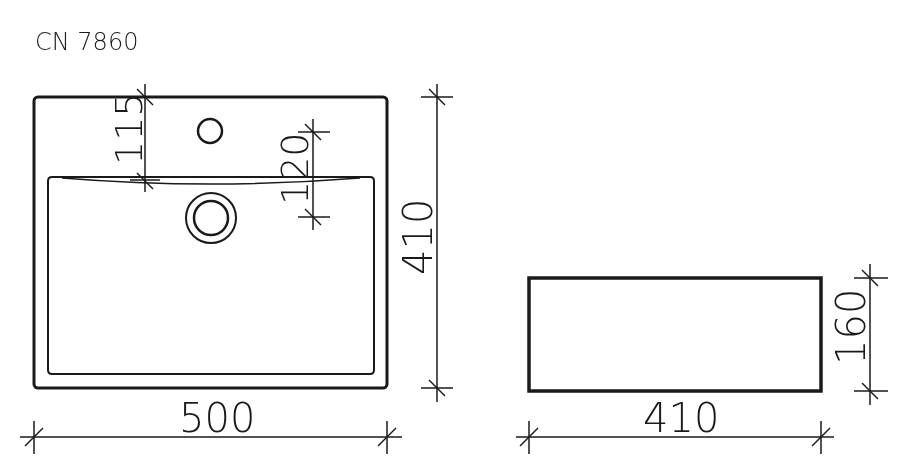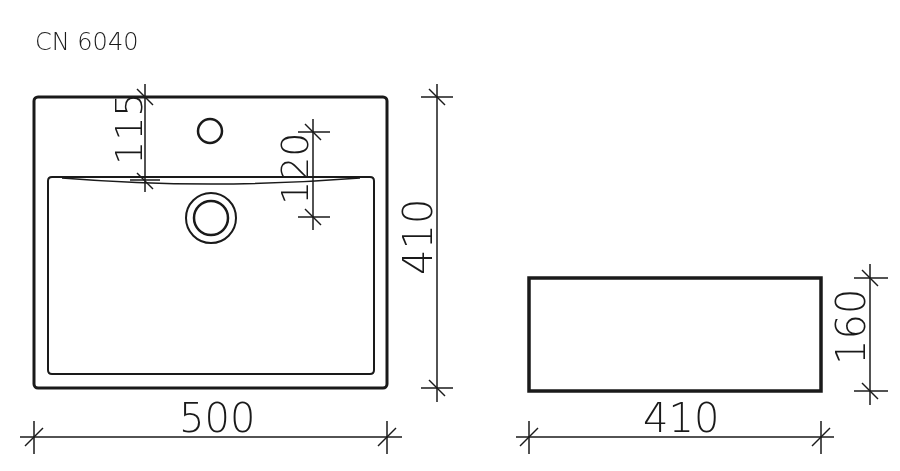--- a/index.html
+++ b/index.html
@@ -5,21 +5,21 @@
   html,body{margin:0;padding:0;background:#ffffff;}
   body{width:900px;height:471px;position:relative;overflow:hidden;font-family:"DejaVu Sans",sans-serif;}
   #title{position:absolute;left:35px;top:28px;font-size:24px;color:#1a1a1a;font-family:"DejaVu Sans",sans-serif;letter-spacing:0px;font-weight:300;}
   svg{position:absolute;left:0;top:0;}
   .dimtext{font-family:"DejaVu Sans",sans-serif;font-size:40px;fill:#1a1a1a;font-weight:300;}
   .dimtext-sm{font-family:"DejaVu Sans",sans-serif;font-size:38px;fill:#1a1a1a;font-weight:300;}
 </style>
 </head>
 <body>
 
-<div id="title">CN 6040</div>
+<div id="title">CN 7860</div>
 
 <svg width="900" height="471" viewBox="0 0 900 471" xmlns="http://www.w3.org/2000/svg">
 
   <g stroke="#1a1a1a" fill="none">
     <rect x="34" y="97" width="353" height="291" rx="4" stroke-width="3"></rect>
     <path d="M52,177 L370,177 Q374,177 374,181 L374,370 Q374,374 370,374 L52,374 Q48,374 48,370 L48,181 Q48,177 52,177 Z" stroke-width="2"></path>
     <path d="M62,178 Q211,190 360,178" stroke-width="1.5"></path>
     <circle cx="210" cy="131" r="12" stroke-width="2.5"></circle>
     <circle cx="211" cy="218" r="25" stroke-width="2"></circle>
     <circle cx="211" cy="218" r="17" stroke-width="2.5"></circle>

